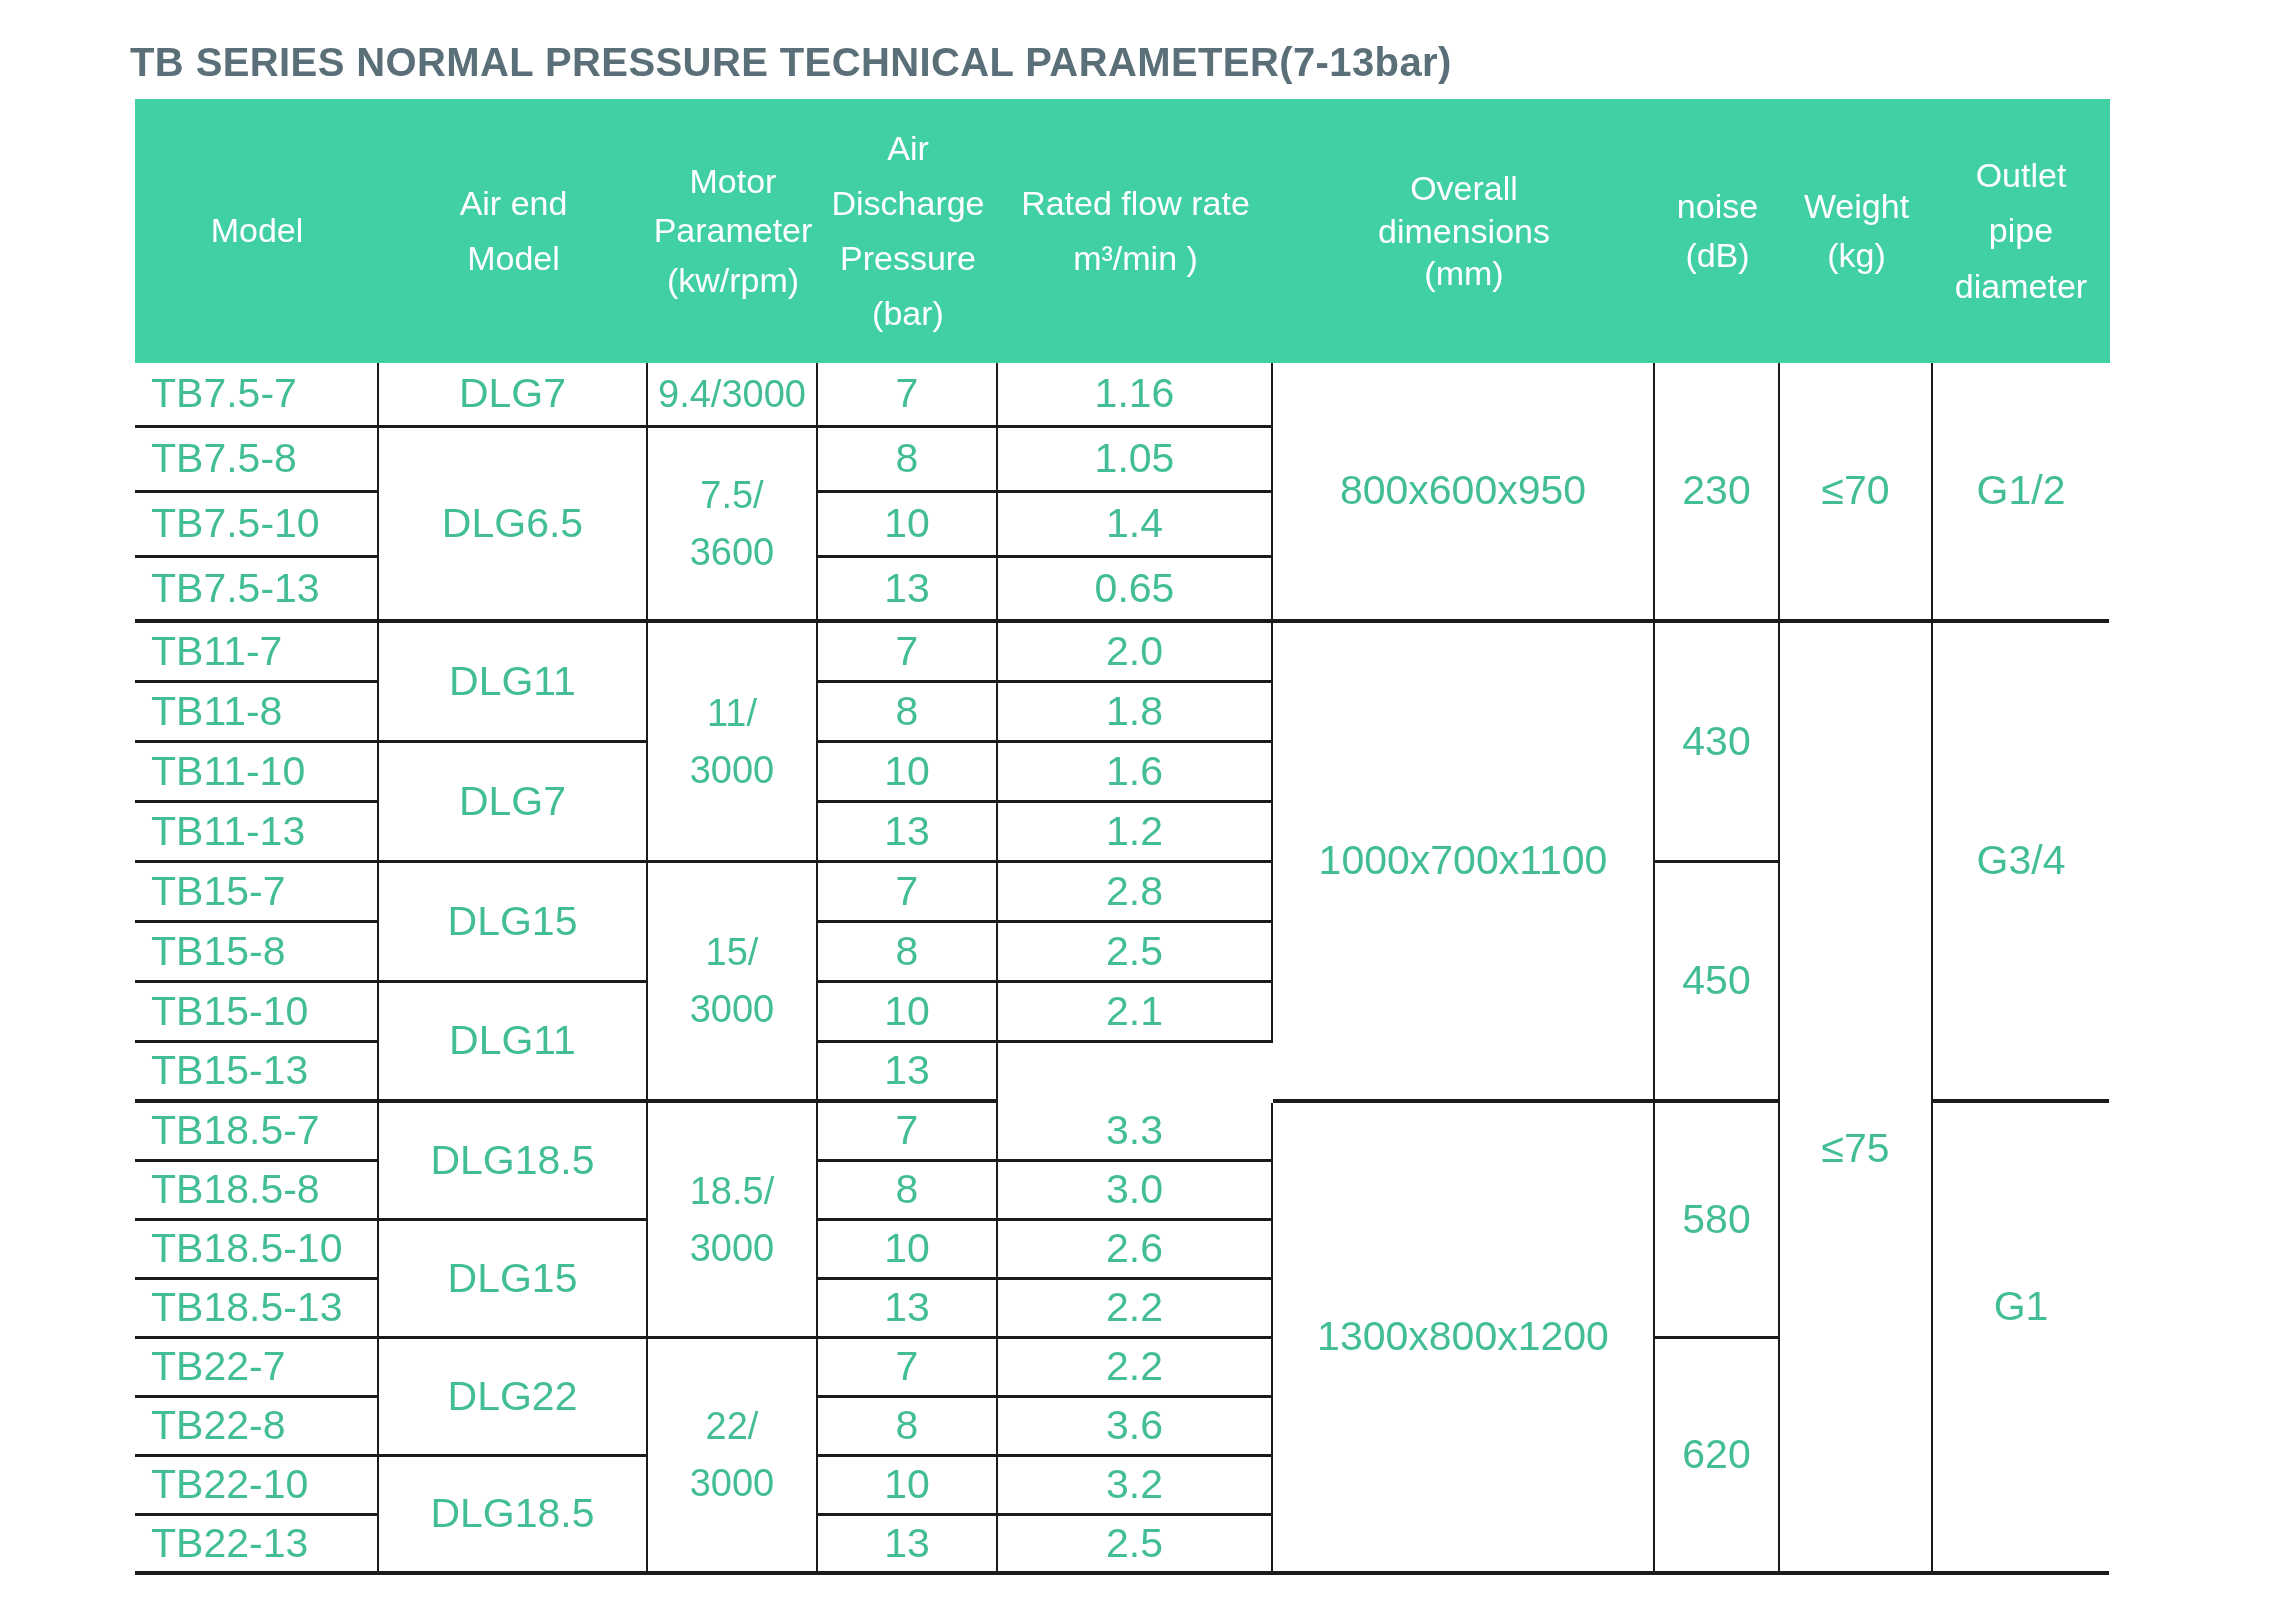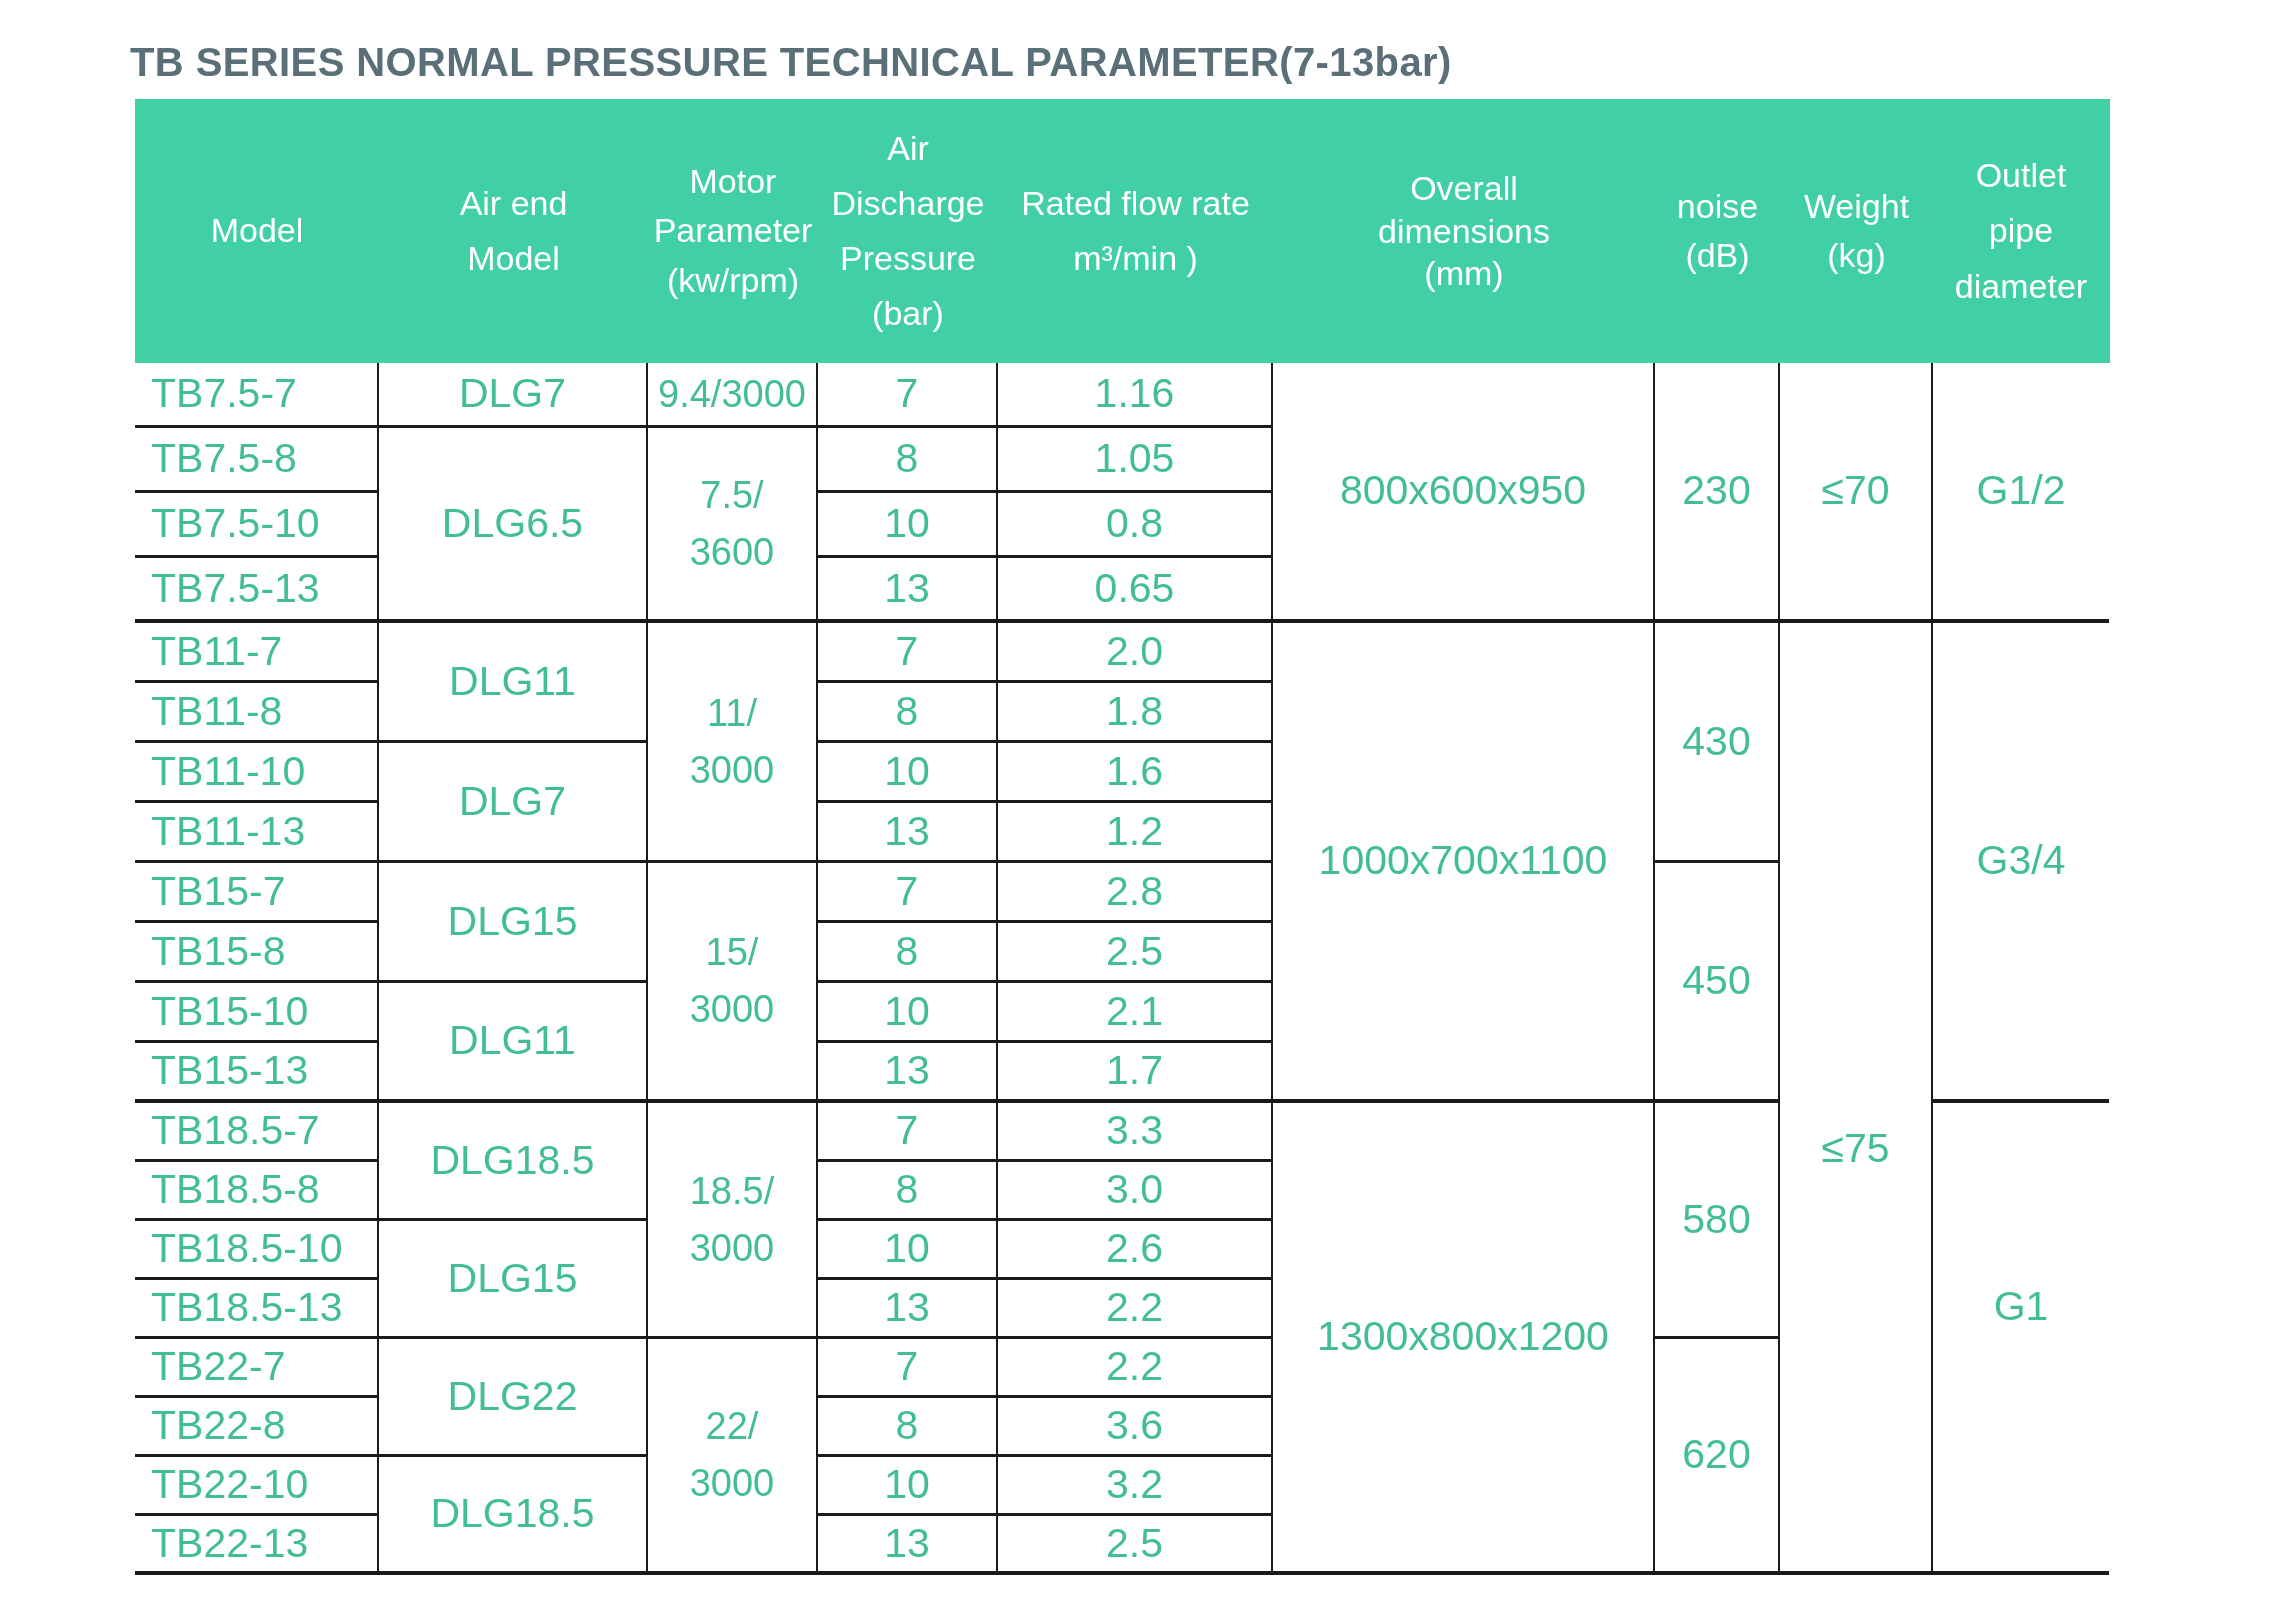--- a/index.html
+++ b/index.html
@@ -164,30 +164,29 @@
   <div class="cell" style="grid-area:14/4">8</div>
   <div class="cell" style="grid-area:15/4">10</div>
   <div class="cell" style="grid-area:16/4">13</div>
   <div class="cell" style="grid-area:17/4">7</div>
   <div class="cell" style="grid-area:18/4">8</div>
   <div class="cell" style="grid-area:19/4">10</div>
   <div class="cell gb" style="grid-area:20/4">13</div>
 
   <div class="cell" style="grid-area:1/5">1.16</div>
   <div class="cell" style="grid-area:2/5">1.05</div>
-  <div class="cell" style="grid-area:3/5">0.8</div>
+  <div class="cell" style="grid-area:3/5">1.4</div>
   <div class="cell gb" style="grid-area:4/5">0.65</div>
   <div class="cell" style="grid-area:5/5">2.0</div>
   <div class="cell" style="grid-area:6/5">1.8</div>
   <div class="cell" style="grid-area:7/5">1.6</div>
   <div class="cell" style="grid-area:8/5">1.2</div>
   <div class="cell" style="grid-area:9/5">2.8</div>
   <div class="cell" style="grid-area:10/5">2.5</div>
   <div class="cell" style="grid-area:11/5">2.1</div>
-  <div class="cell gb" style="grid-area:12/5">1.7</div>
   <div class="cell" style="grid-area:13/5">3.3</div>
   <div class="cell" style="grid-area:14/5">3.0</div>
   <div class="cell" style="grid-area:15/5">2.6</div>
   <div class="cell" style="grid-area:16/5">2.2</div>
   <div class="cell" style="grid-area:17/5">2.2</div>
   <div class="cell" style="grid-area:18/5">3.6</div>
   <div class="cell" style="grid-area:19/5">3.2</div>
   <div class="cell gb" style="grid-area:20/5">2.5</div>
 
   <div class="cell gb" style="grid-row:1/span 4;grid-column:6">800x600x950</div>

